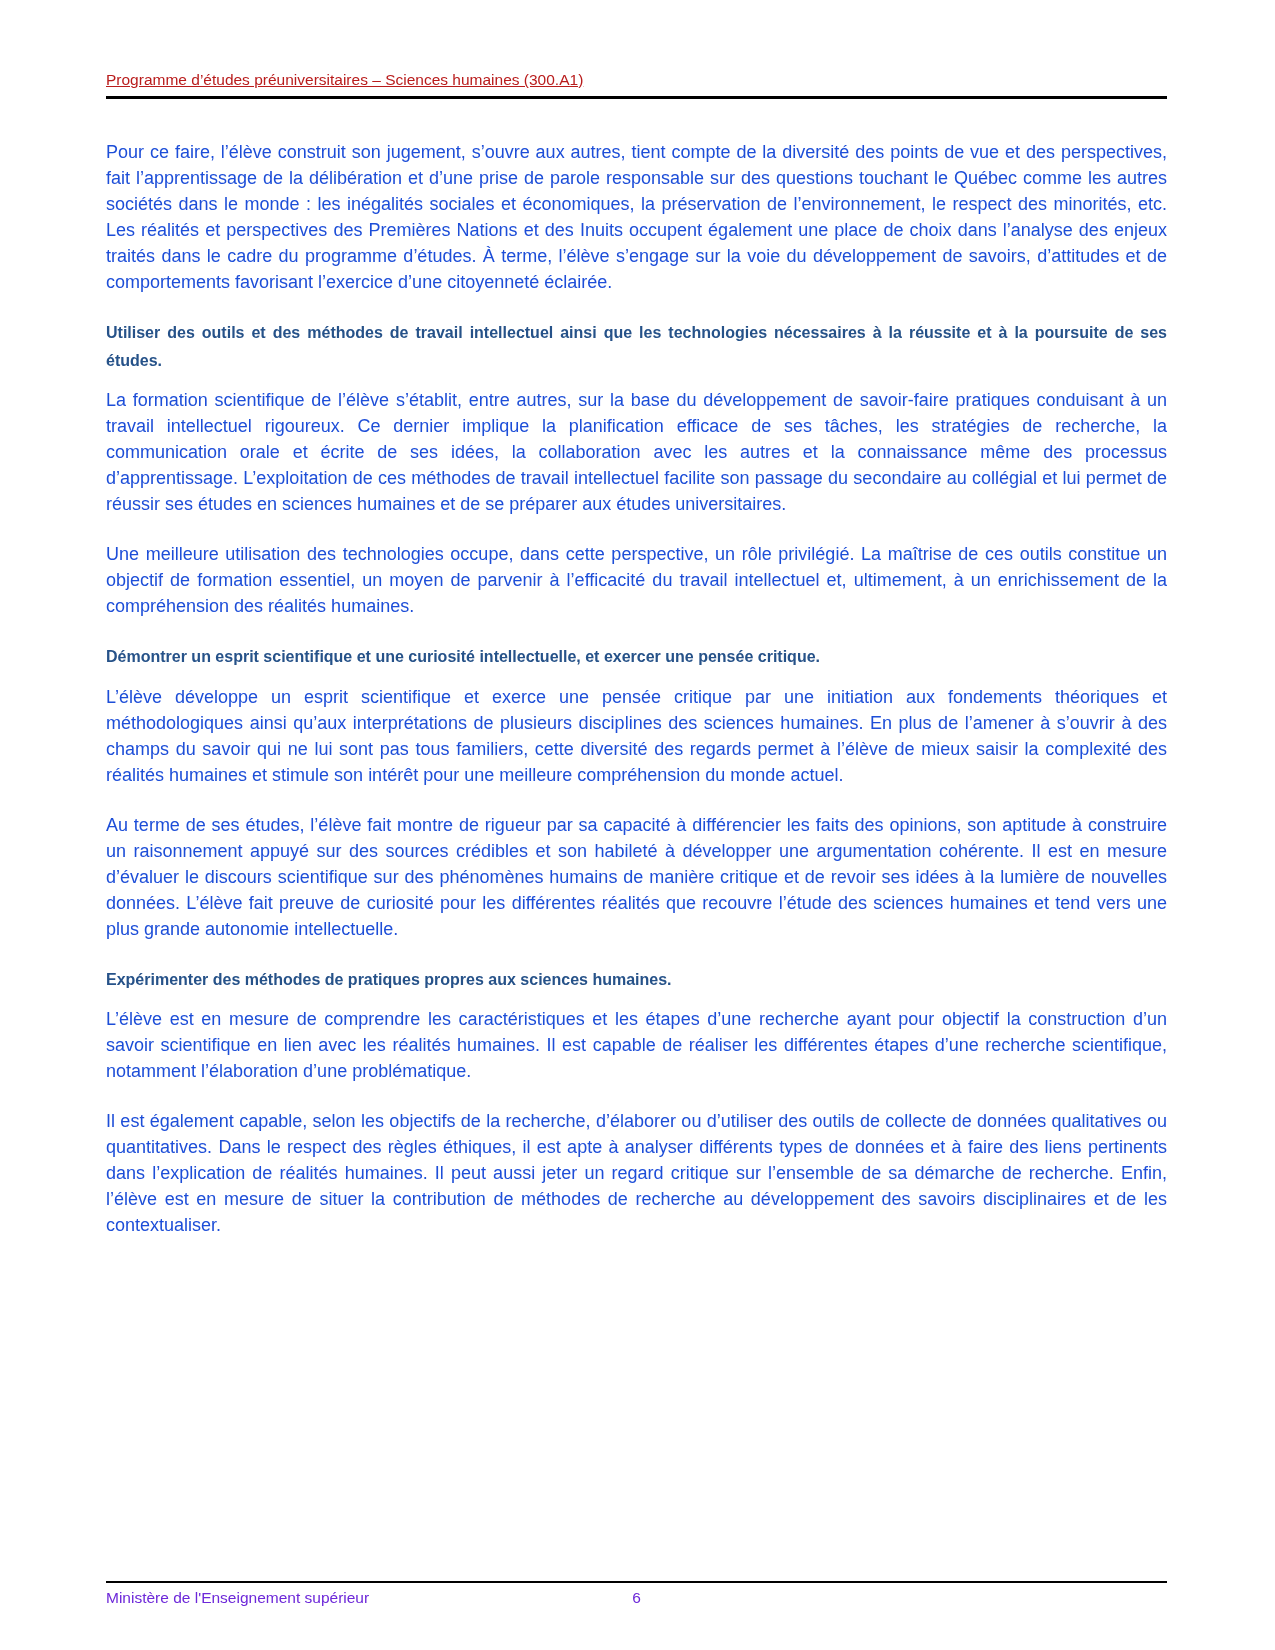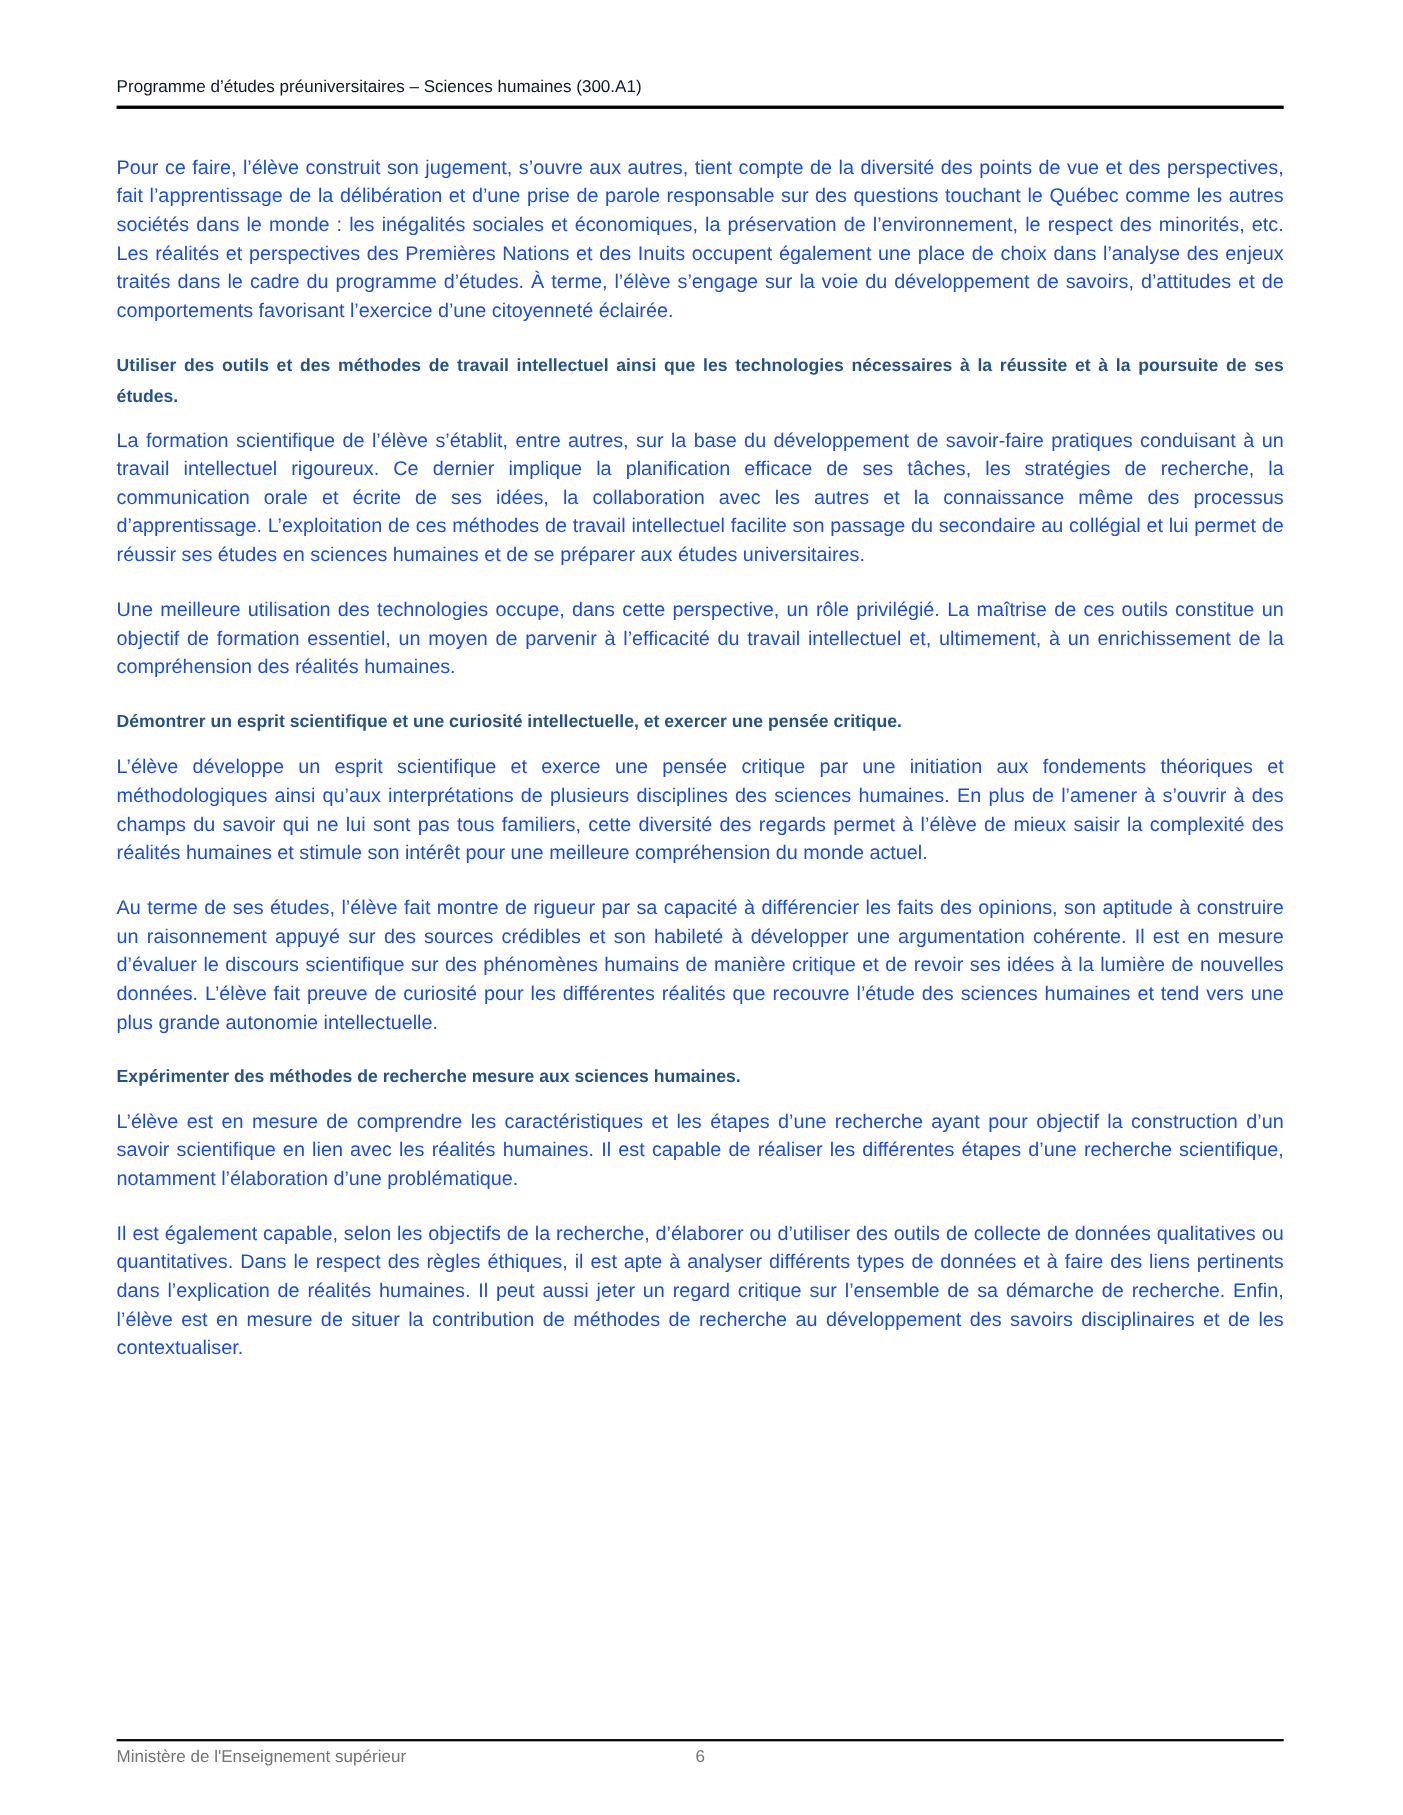--- a/index.html
+++ b/index.html
@@ -10,25 +10,26 @@
     background: #ffffff;
     overflow: hidden;
     font-family: "Liberation Sans", sans-serif;
     color: #000000;
   }
   .page-header {
     position: absolute;
     left: 106px;
     right: 108px;
     top: 70px;
-    color: #0f172a;
+    color: #b91c1c;
     font-size: 15.5px;
     line-height: 20px;
     border-bottom: 3px solid #000000;
     padding-bottom: 6px;
+    text-decoration: underline;
   }
   .content {
     position: absolute;
     left: 106px;
     right: 108px;
     top: 139px;
   }
   .para {
     margin: 0 0 24px 0;
     font-size: 18px;
@@ -45,21 +46,21 @@
     color: #265289;
   }
   .page-footer {
     position: absolute;
     left: 106px;
     right: 108px;
     top: 1581px;
     border-top: 2px solid #000000;
     padding-top: 6px;
     font-size: 15.5px;
-    color: #737373;
+    color: #6d28d9;
   }
   .footer-row { position: relative; width: 100%; }
   .footer-ministry { display: inline-block; }
   .footer-page-number {
     position: absolute;
     left: 50%;
     transform: translateX(-50%);
     top: 0;
   }
 </style>
@@ -73,21 +74,21 @@
   </div>
 
   <div class="content">
     <p class="para">Pour ce faire, l’élève construit son jugement, s’ouvre aux autres, tient compte de la diversité des points de vue et des perspectives, fait l’apprentissage de la délibération et d’une prise de parole responsable sur des questions touchant le Québec comme les autres sociétés dans le monde : les inégalités sociales et économiques, la préservation de l’environnement, le respect des minorités, etc. Les réalités et perspectives des Premières Nations et des Inuits occupent également une place de choix dans l’analyse des enjeux traités dans le cadre du programme d’études. À terme, l’élève s’engage sur la voie du développement de savoirs, d’attitudes et de comportements favorisant l’exercice d’une citoyenneté éclairée.</p>
     <h2 class="heading">Utiliser des outils et des méthodes de travail intellectuel ainsi que les technologies nécessaires à la réussite et à la poursuite de ses études.</h2>
     <p class="para">La formation scientifique de l’élève s’établit, entre autres, sur la base du développement de savoir-faire pratiques conduisant à un travail intellectuel rigoureux. Ce dernier implique la planification efficace de ses tâches, les stratégies de recherche, la communication orale et écrite de ses idées, la collaboration avec les autres et la connaissance même des processus d’apprentissage. L’exploitation de ces méthodes de travail intellectuel facilite son passage du secondaire au collégial et lui permet de réussir ses études en sciences humaines et de se préparer aux études universitaires.</p>
     <p class="para">Une meilleure utilisation des technologies occupe, dans cette perspective, un rôle privilégié. La maîtrise de ces outils constitue un objectif de formation essentiel, un moyen de parvenir à l’efficacité du travail intellectuel et, ultimement, à un enrichissement de la compréhension des réalités humaines.</p>
     <h2 class="heading">Démontrer un esprit scientifique et une curiosité intellectuelle, et exercer une pensée critique.</h2>
     <p class="para">L’élève développe un esprit scientifique et exerce une pensée critique par une initiation aux fondements théoriques et méthodologiques ainsi qu’aux interprétations de plusieurs disciplines des sciences humaines. En plus de l’amener à s’ouvrir à des champs du savoir qui ne lui sont pas tous familiers, cette diversité des regards permet à l’élève de mieux saisir la complexité des réalités humaines et stimule son intérêt pour une meilleure compréhension du monde actuel.</p>
     <p class="para">Au terme de ses études, l’élève fait montre de rigueur par sa capacité à différencier les faits des opinions, son aptitude à construire un raisonnement appuyé sur des sources crédibles et son habileté à développer une argumentation cohérente. Il est en mesure d’évaluer le discours scientifique sur des phénomènes humains de manière critique et de revoir ses idées à la lumière de nouvelles données. L’élève fait preuve de curiosité pour les différentes réalités que recouvre l’étude des sciences humaines et tend vers une plus grande autonomie intellectuelle.</p>
-    <h2 class="heading">Expérimenter des méthodes de recherche mesure aux sciences humaines.</h2>
+    <h2 class="heading">Expérimenter des méthodes de pratiques propres aux sciences humaines.</h2>
     <p class="para">L’élève est en mesure de comprendre les caractéristiques et les étapes d’une recherche ayant pour objectif la construction d’un savoir scientifique en lien avec les réalités humaines. Il est capable de réaliser les différentes étapes d’une recherche scientifique, notamment l’élaboration d’une problématique.</p>
     <p class="para">Il est également capable, selon les objectifs de la recherche, d’élaborer ou d’utiliser des outils de collecte de données qualitatives ou quantitatives. Dans le respect des règles éthiques, il est apte à analyser différents types de données et à faire des liens pertinents dans l’explication de réalités humaines. Il peut aussi jeter un regard critique sur l’ensemble de sa démarche de recherche. Enfin, l’élève est en mesure de situer la contribution de méthodes de recherche au développement des savoirs disciplinaires et de les contextualiser.</p>
   </div>
 
   <div class="page-footer">
     <div class="footer-row">
       <span class="footer-ministry">Ministère de l'Enseignement supérieur</span>
       <span class="footer-page-number">6</span>
     </div>
   </div>

